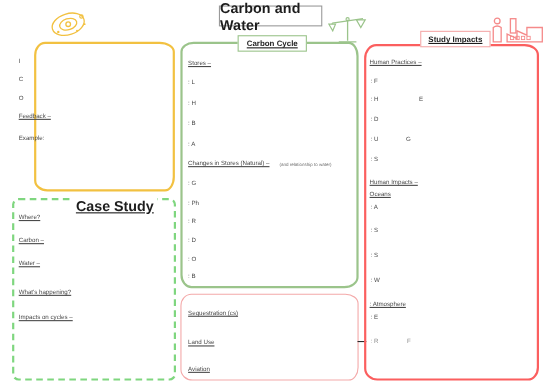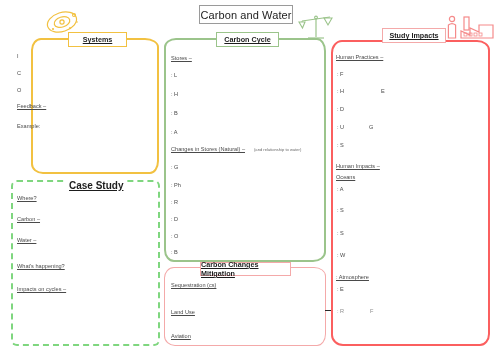--- a/index.html
+++ b/index.html
@@ -4,40 +4,40 @@
 <style>
   html,body{margin:0;padding:0;background:#ffffff;}
   body{width:500px;height:353px;position:relative;overflow:hidden;
        font-family:"Liberation Sans","DejaVu Sans",sans-serif;color:#3f3f3f;}
 
   .page{position:absolute;inset:0;}
 
   
   .title-box{position:absolute;left:199px;top:5px;width:92px;height:17px;
     border:1px solid #9a9a9a;background:#fff;display:flex;align-items:center;
-    justify-content:center;font-size:11px;font-weight:normal;color:#1d1d1d;
+    justify-content:center;font-size:13px;font-weight:bold;color:#1d1d1d;
     letter-spacing:.1px;}
 
   
   .panel{position:absolute;box-sizing:border-box;background:transparent;}
   .panel.orange{border:2px solid #F2C141;border-radius:10px 14px 9px 12px/12px 9px 13px 10px;}
   .panel.greendash{border:2px dashed #7FD67F;border-radius:6px;}
   .panel.green{border:2px solid #9BC48B;border-radius:12px 9px 13px 10px/9px 13px 10px 12px;}
   .panel.pinkbig{border:2px solid #FB5F5F;border-radius:11px 13px 10px 12px/13px 10px 12px 11px;}
   .panel.pinksm{border:1.6px solid #F4A9A9;border-radius:10px 12px 9px 11px/11px 9px 12px 10px;}
 
   
   .chip{position:absolute;display:flex;align-items:center;justify-content:center;
     background:#fff;font-size:7.2px;font-weight:bold;color:#1d1d1d;z-index:4;
     text-decoration:underline;text-underline-offset:1px;}
   .chip.orange{border:1.4px solid #F2C141;}
   .chip.green{border:1.4px solid #9BC48B;}
   .chip.pink{border:1.4px solid #F4A9A9;}
 
-  .plainhead{position:absolute;font-size:10px;font-weight:bold;color:#1d1d1d;
+  .plainhead{position:absolute;font-size:13px;font-weight:bold;color:#1d1d1d;
     text-decoration:underline;text-underline-offset:1px;z-index:4;background:#fff;
     padding:0 3px;}
 
   
   .txt{position:absolute;font-size:5.6px;color:#4a4a4a;white-space:nowrap;line-height:1;}
   .txt.u{text-decoration:underline;text-underline-offset:1.2px;}
   .txt.tiny{font-size:4.1px;color:#6a6a6a;}
   .txt.faint{color:#8e8e8e;}
 
   
@@ -89,21 +89,20 @@
 
       <path d="M16 24 L16 17 L25 21 L25 14 L34 18 L34 11 L48 11 L48 24 Z" fill="none" stroke="#F58A8A" stroke-width="1.2"></path>
       <rect x="19" y="19" width="3" height="3" fill="none" stroke="#F58A8A" stroke-width="0.8"></rect>
       <rect x="24" y="19" width="3" height="3" fill="none" stroke="#F58A8A" stroke-width="0.8"></rect>
       <rect x="29" y="19" width="3" height="3" fill="none" stroke="#F58A8A" stroke-width="0.8"></rect>
       <rect x="34" y="19" width="3" height="3" fill="none" stroke="#F58A8A" stroke-width="0.8"></rect>
     </svg>
   </div>
 
   <div class="panel orange" style="left:31px;top:38px;width:128px;height:136px;"></div>
-  <div class="chip orange" style="left:68px;top:32px;width:57px;height:13px;">Systems</div>
 
   <div class="txt" style="left:17px;top:54px;">I</div>
   <div class="txt" style="left:17px;top:71px;">C</div>
   <div class="txt" style="left:17px;top:88px;">O</div>
   <div class="txt u" style="left:17px;top:104px;">Feedback –</div>
   <div class="txt" style="left:17px;top:124px;">Example:</div>
 
   <div class="panel greendash" style="left:11px;top:180px;width:149px;height:166px;"></div>
   <div class="plainhead" style="left:66px;top:180px;">Case Study</div>
 
@@ -126,21 +125,20 @@
   <div class="txt tiny" style="left:254px;top:148px;">(and relationship to water)</div>
 
   <div class="txt" style="left:171px;top:165px;">: G</div>
   <div class="txt" style="left:171px;top:183px;">: Ph</div>
   <div class="txt" style="left:171px;top:200px;">: R</div>
   <div class="txt" style="left:171px;top:217px;">: D</div>
   <div class="txt" style="left:171px;top:234px;">: O</div>
   <div class="txt" style="left:171px;top:250px;">: B</div>
 
   <div class="panel pinksm" style="left:164px;top:267px;width:162px;height:79px;"></div>
-  <div class="chip pink" style="left:200px;top:262px;width:89px;height:12px;">Carbon Changes Mitigation</div>
 
   <div class="txt u" style="left:171px;top:283px;">Sequestration (cs)</div>
   <div class="txt u" style="left:171px;top:310px;">Land Use</div>
   <div class="txt u" style="left:171px;top:334px;">Aviation</div>
 
   <div class="divider-tick" style="left:325px;top:310px;width:8px;height:1.4px;"></div>
 
   <div class="panel pinkbig" style="left:331px;top:40px;width:159px;height:306px;"></div>
   <div class="chip pink" style="left:382px;top:28px;width:62px;height:13px;">Study Impacts</div>
 

